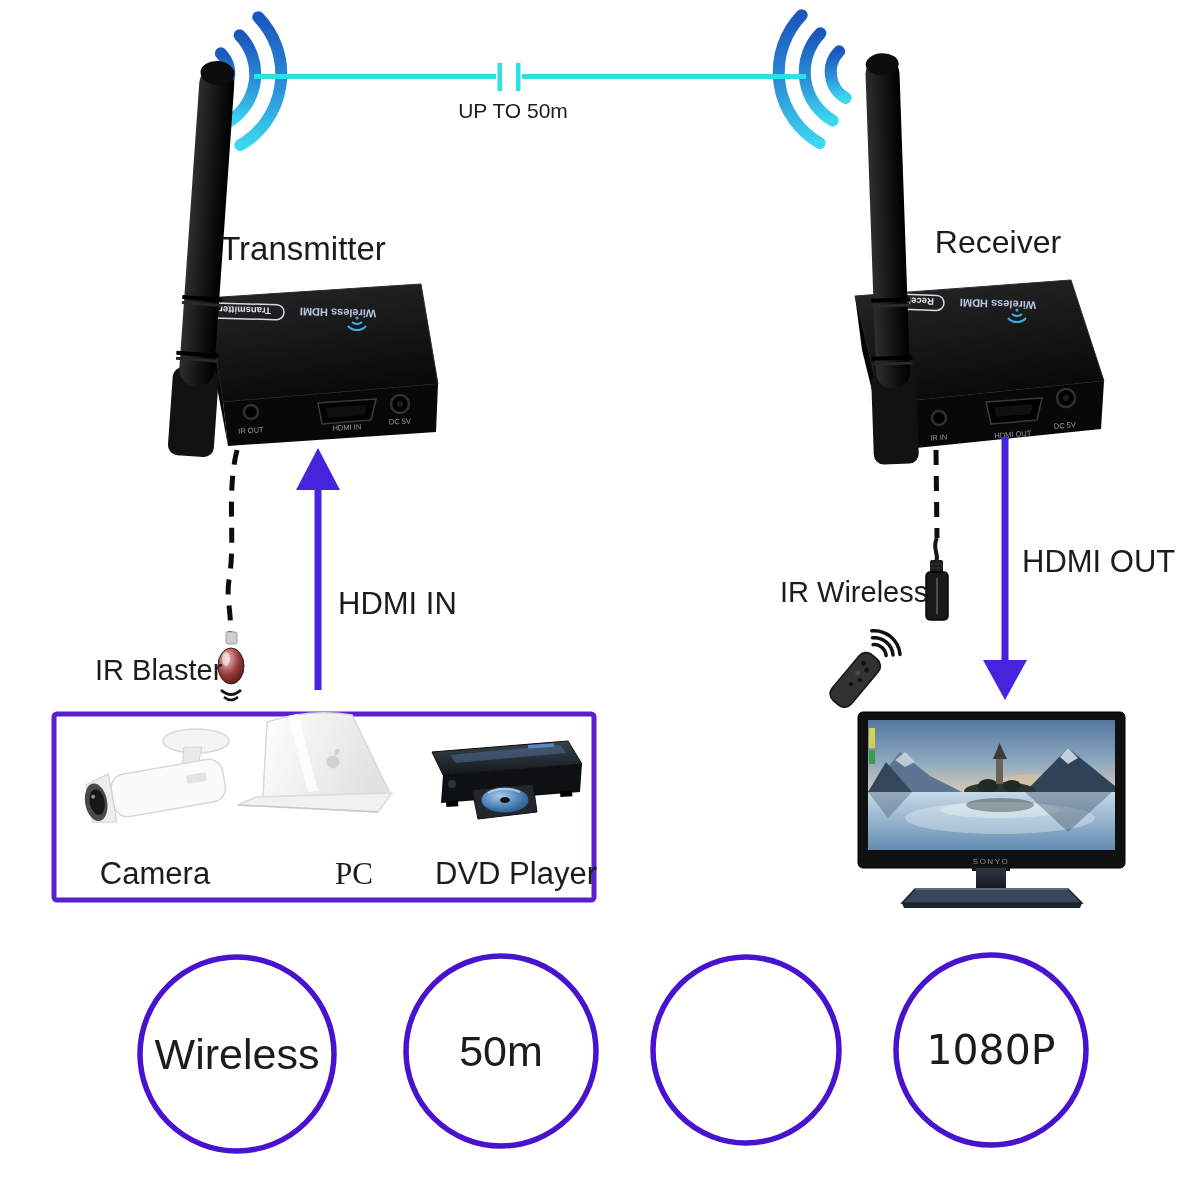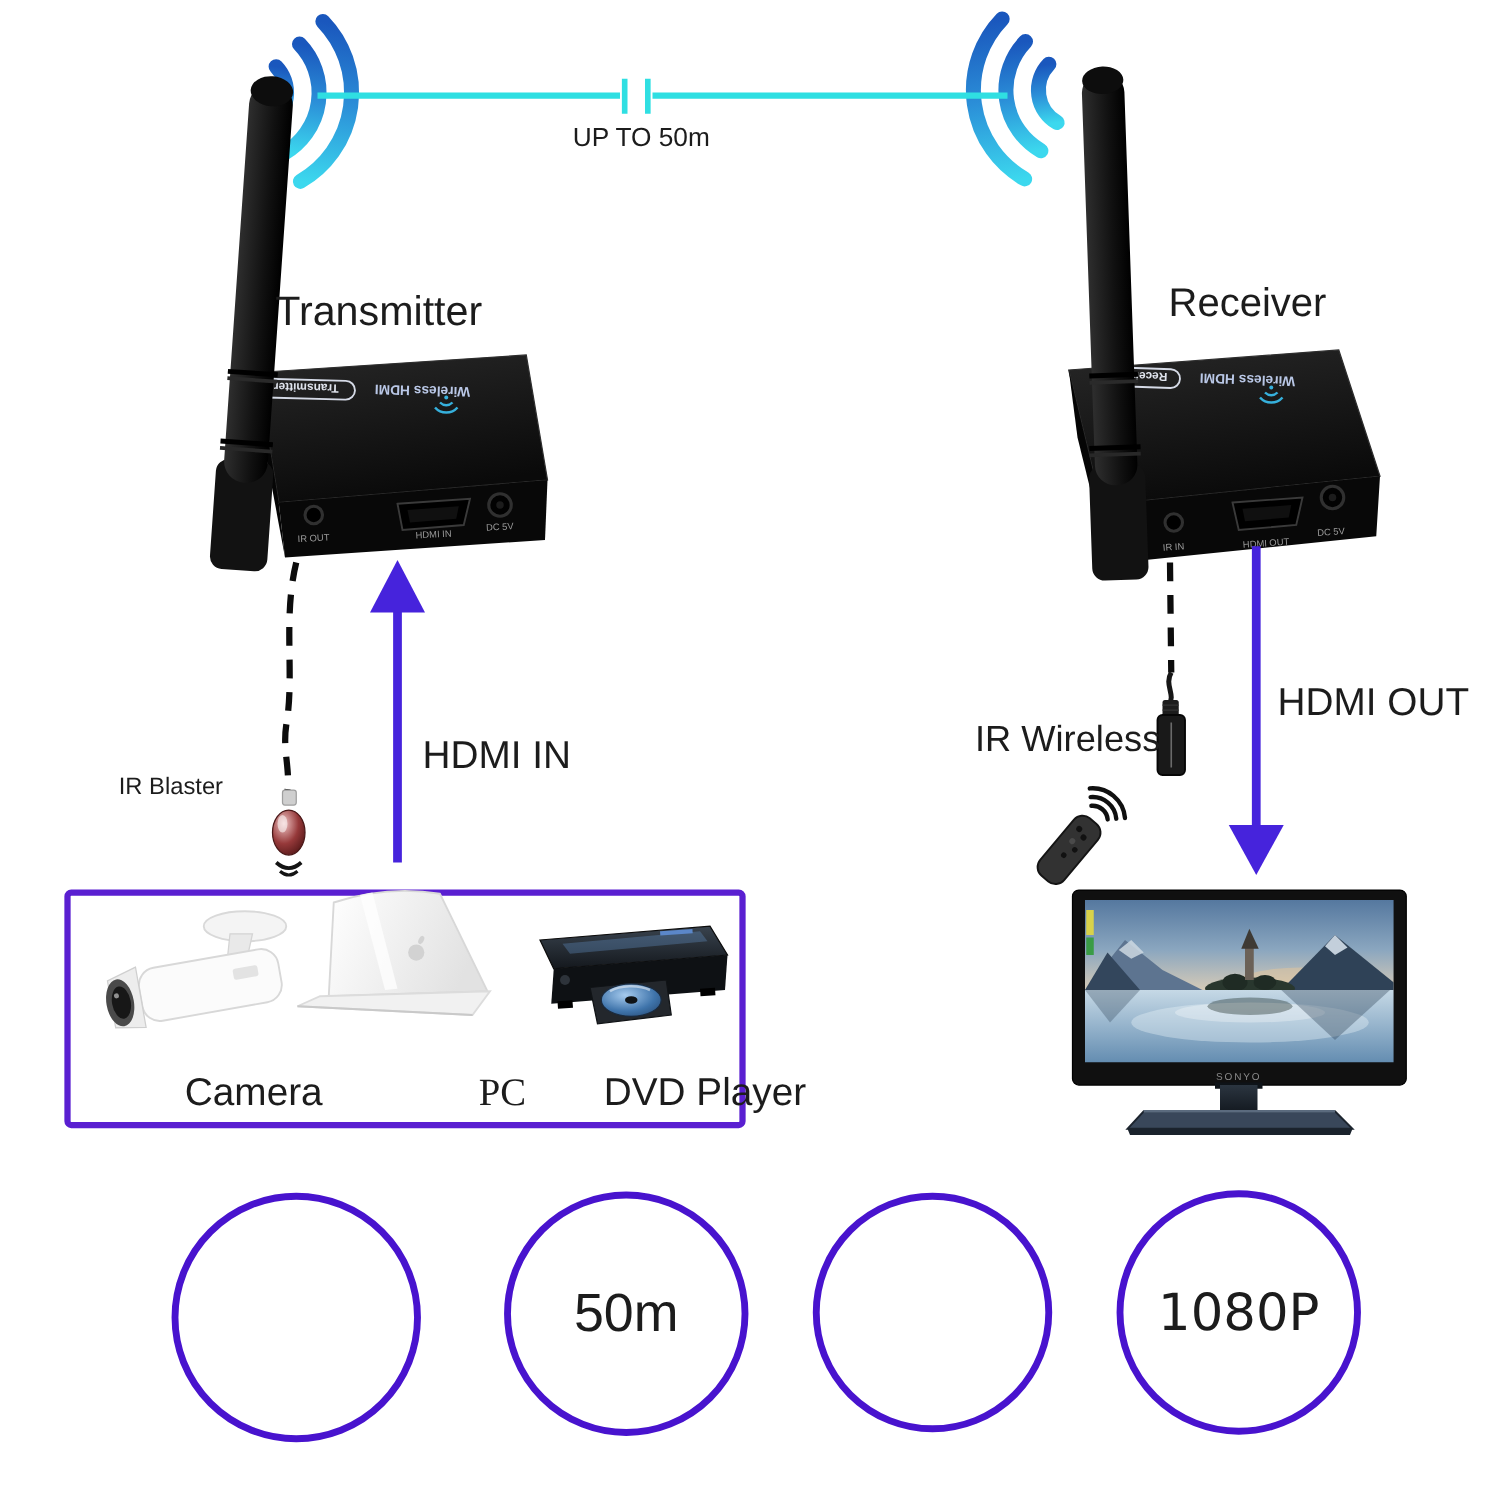--- a/index.html
+++ b/index.html
@@ -6,23 +6,23 @@
   .canvas{position:relative;width:1200px;height:1200px;background:#fff;overflow:hidden;
           font-family:"Liberation Sans",sans-serif;color:#1c1c1c;}
   .art{position:absolute;left:0;top:0;}
   .lbl{position:absolute;white-space:nowrap;line-height:1;}
   .center{transform:translateX(-50%);}
   .up50{left:513px;top:100px;font-size:21px;}
   .txtitle{left:303px;top:232px;font-size:33px;}
   .rxtitle{left:998px;top:226px;font-size:32px;}
   .hdmiin{left:338px;top:588px;font-size:31px;}
   .hdmiout{left:1022px;top:546px;font-size:31px;}
-  .irblaster{left:95px;top:620px;font-size:19px;}
+  .irblaster{left:95px;top:656px;font-size:29px;}
   .irreceiver{left:780px;top:578px;font-size:29px;}
-  .srclbl{font-size:31px;top:858px;margin-left:48px;}
+  .srclbl{font-size:31px;top:858px;}
   .src-camera{left:155px;}
   .src-pc{left:354px;font-family:Liberation Serif, serif;}
   .src-dvd{left:516px;}
   .feat{position:absolute;display:flex;align-items:center;justify-content:center;}
   .feat-1{left:140px;top:957px;width:194px;height:194px;font-size:43px;}
   .feat-2{left:406px;top:956px;width:190px;height:190px;font-size:43px;}
   .feat-3{left:653px;top:957px;width:186px;height:186px;font-size:39px;font-family:"DejaVu Sans",sans-serif;}
   .feat-4{left:896px;top:955px;width:190px;height:190px;font-size:41px;font-family:"DejaVu Sans",sans-serif;text-align:right;}
   .portlbl{font-family:"Liberation Sans",sans-serif;font-size:7.5px;fill:#9a9a9a;text-anchor:middle;}
   .devlbl{font-family:"Liberation Sans",sans-serif;font-weight:bold;text-anchor:middle;}
@@ -295,20 +295,23 @@
 <div class="lbl center up50">UP TO 50m</div>
 <div class="lbl center txtitle">Transmitter</div>
 <div class="lbl center rxtitle">Receiver</div>
 <div class="lbl hdmiin">HDMI IN</div>
 <div class="lbl hdmiout">HDMI OUT</div>
 <div class="lbl irblaster">IR Blaster</div>
 <div class="lbl irreceiver">IR Wireless</div>
 <div class="lbl center srclbl src-camera">Camera</div>
 <div class="lbl center srclbl src-pc">PC</div>
 <div class="lbl center srclbl src-dvd">DVD Player</div>
+<div class="feat feat-1">
+      <span>Wireless</span>
+    </div>
 <div class="feat feat-2">
       <span>50m</span>
     </div>
 <div class="feat feat-4">
       <span>1080P</span>
     </div>
 
 </div>
 
 </body></html>

